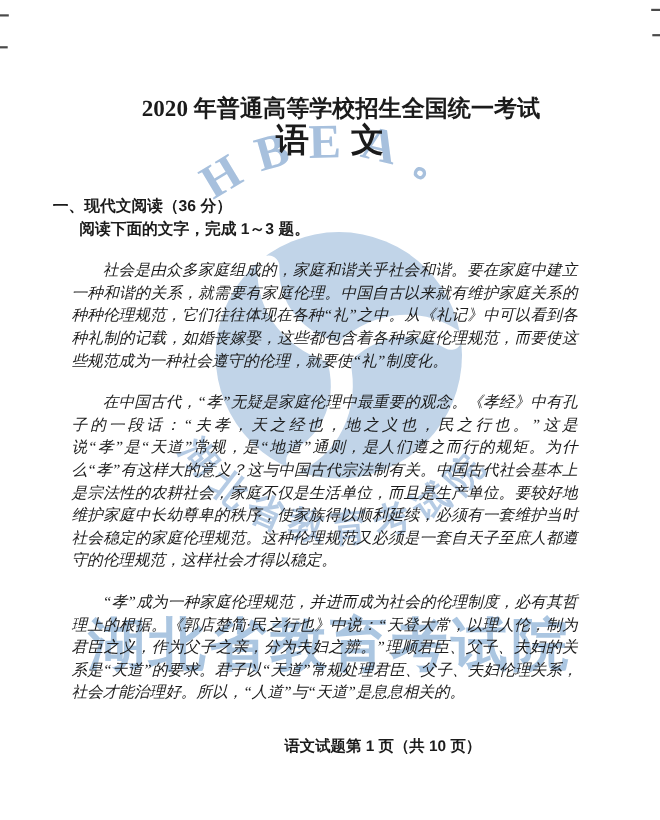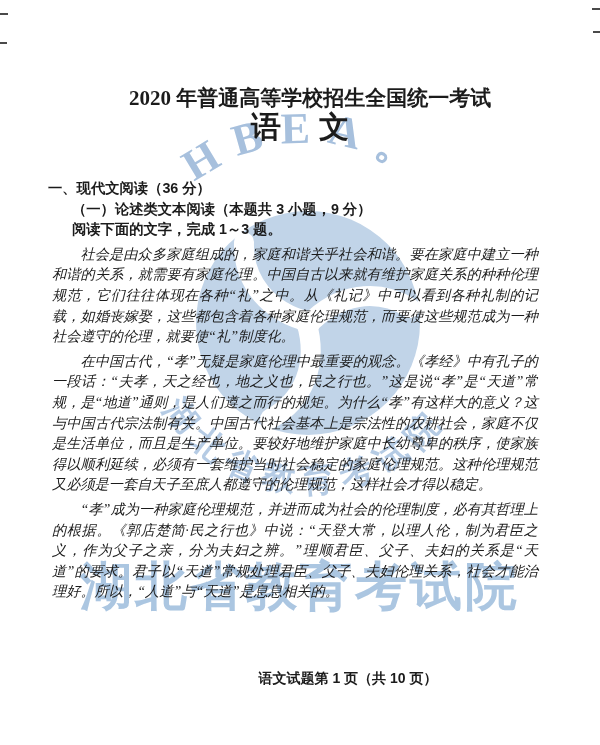--- a/index.html
+++ b/index.html
@@ -40,21 +40,21 @@
   .content{
     position:absolute;left:48px;right:58px;top:178px;
     font-size:14.2px;line-height:20.6px;
   }
   .content .h1,.content .h2,.content .h3{
     font-weight:bold;font-family:"Liberation Sans",sans-serif;
     font-size:14.3px;white-space:nowrap;
   }
   .content .h2,.content .h3{padding-left:24px;}
   .content p{
-    margin:4px;text-indent:2em;text-align:justify;text-justify:inter-ideograph;
+    margin:17px;text-indent:2em;text-align:justify;text-justify:inter-ideograph;
     font-family:"Liberation Serif",serif;font-style:italic;
   }
   .footer{
     position:absolute;top:670px;left:0;width:100%;text-align:center;z-index:1;
     font-size:14px;font-weight:bold;font-family:"Liberation Sans",sans-serif;margin-left:48px;
   }
   
   .edge-mark{position:absolute;background:#4a4a4a;z-index:2;}
   .em-l1{left:0;top:13px;width:8px;height:2px;}
   .em-l2{left:0;top:42px;width:7px;height:2px;}
@@ -90,21 +90,20 @@
   </div>
 
   <div class="content-layer">
     <div class="title1">2020 年普通高等学校招生全国统一考试</div>
     <div class="title2">
       <span class="subject-inner">语文</span>
     </div>
 
     <div class="content">
       <div class="h1">一、现代文阅读（36 分）</div>
-      <div class="h2">（一）论述类文本阅读（本题共 3 小题，9 分）</div>
       <div class="h3">阅读下面的文字，完成 1～3 题。</div>
       <p>社会是由众多家庭组成的，家庭和谐关乎社会和谐。要在家庭中建立一种和谐的关系，就需要有家庭伦理。中国自古以来就有维护家庭关系的种种伦理规范，它们往往体现在各种“礼”之中。从《礼记》中可以看到各种礼制的记载，如婚丧嫁娶，这些都包含着各种家庭伦理规范，而要使这些规范成为一种社会遵守的伦理，就要使“礼”制度化。</p>
       <p>在中国古代，“孝”无疑是家庭伦理中最重要的观念。《孝经》中有孔子的一段话：“夫孝，天之经也，地之义也，民之行也。”这是说“孝”是“天道”常规，是“地道”通则，是人们遵之而行的规矩。为什么“孝”有这样大的意义？这与中国古代宗法制有关。中国古代社会基本上是宗法性的农耕社会，家庭不仅是生活单位，而且是生产单位。要较好地维护家庭中长幼尊卑的秩序，使家族得以顺利延续，必须有一套维护当时社会稳定的家庭伦理规范。这种伦理规范又必须是一套自天子至庶人都遵守的伦理规范，这样社会才得以稳定。</p>
       <p>“孝”成为一种家庭伦理规范，并进而成为社会的伦理制度，必有其哲理上的根据。《郭店楚简·民之行也》中说：“天登大常，以理人伦，制为君臣之义，作为父子之亲，分为夫妇之辨。”理顺君臣、父子、夫妇的关系是“天道”的要求。君子以“天道”常规处理君臣、父子、夫妇伦理关系，社会才能治理好。所以，“人道”与“天道”是息息相关的。</p>
     </div>
 
     <div class="footer">语文试题第 1 页（共 10 页）</div>
   </div>
 
   <div class="edge-mark em-l1"></div>

